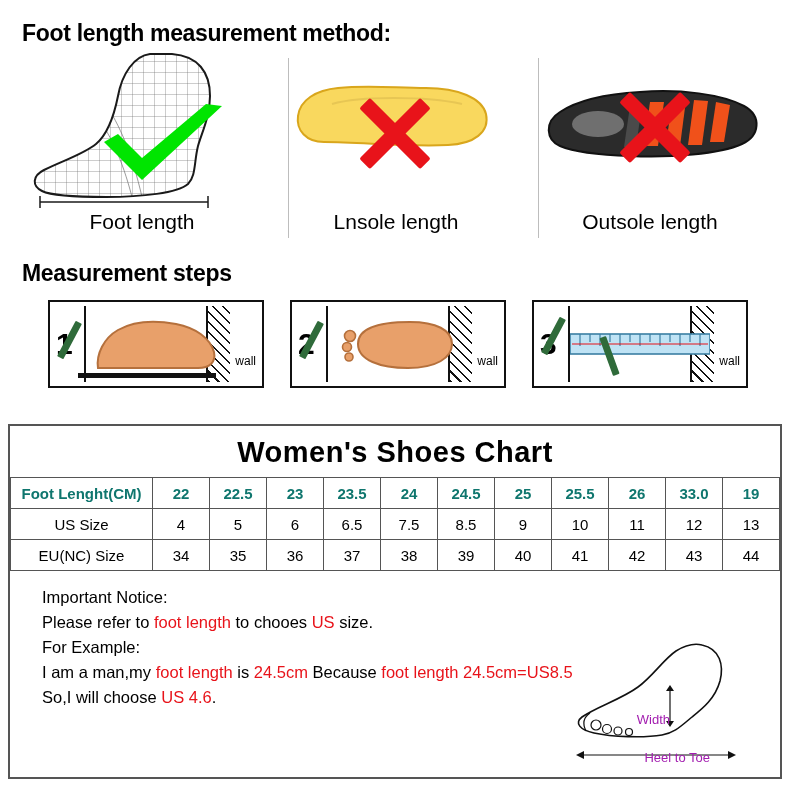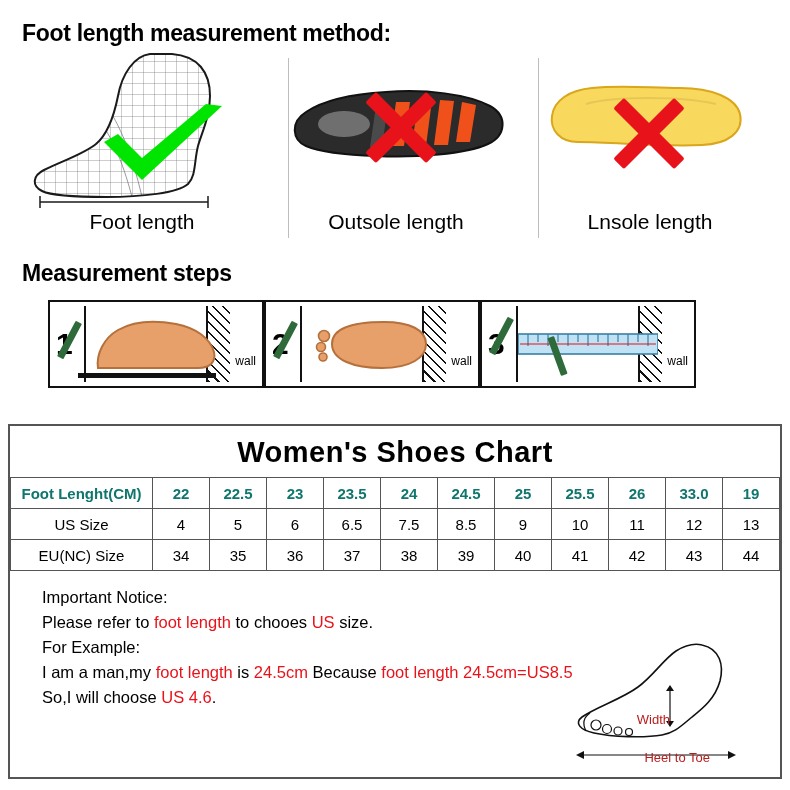--- a/index.html
+++ b/index.html
@@ -79,20 +79,21 @@
   }
   .redx span.a { transform: rotate(45deg); }
   .redx span.b { transform: rotate(-45deg); }
 
   
   .steps {
     position: absolute;
     left: 48px; top: 300px;
     width: 700px; height: 90px;
     display: flex;
+    gap: 26px;
   }
   .step {
     position: relative;
     width: 216px; height: 88px;
     border: 2px solid #111;
     background: #fff;
   }
   .step .num {
     position: absolute;
     left: 6px; top: 50%;
@@ -178,21 +179,21 @@
 
   
   .foot-diagram {
     position: absolute;
     right: 18px; bottom: 8px;
     width: 210px; height: 130px;
   }
   .fd-label {
     position: absolute;
     font-size: 13px;
-    color: #b91c1c;
+    color: #a21caf;
   }
   #fd-width { right: 92px; bottom: 42px; }
   #fd-heel { right: 52px; bottom: 4px; }
 </style>
 </head>
 <body>
 
 <div class="page">
 
   <h1 class="section-title" id="title-foot-method">Foot length measurement method:</h1>
@@ -231,52 +232,52 @@
         <svg class="check" viewBox="0 0 130 90">
           <path d="M6 40 L44 78 L124 4 L108 2 L44 56 L20 32 Z" fill="#00e500"></path>
         </svg>
       </div>
       <div class="caption">Foot length</div>
     </div>
 
     <div class="method">
       <div class="art">
         <svg width="100%" height="160" viewBox="0 0 240 160">
+          <path d="M48 92 C30 92 20 80 22 66 C24 50 40 40 62 38
+                   C92 35 120 38 150 38 C182 38 206 48 210 64
+                   C214 82 198 94 172 95 C128 97 86 92 48 92 Z" fill="#f9d85e" stroke="#d9a61c" stroke-width="2"></path>
+          <path d="M56 54 C84 46 150 46 186 54" fill="none" stroke="#e7c654" stroke-width="2"></path>
+        </svg>
+        <div class="redx" style="left:78px; top:42px; width:86px; height:86px;">
+          <span class="a"></span>
+            <span class="b"></span>
+        </div>
+      </div>
+      <div class="caption">Lnsole length</div>
+    </div>
+
+    <div class="method">
+      <div class="art">
+        <svg width="100%" height="160" viewBox="0 0 240 160">
           <path d="M30 96 C16 90 14 72 30 62 C48 50 76 44 110 42
                    C150 39 192 44 214 56 C232 66 230 86 212 94
                    C190 104 140 108 100 106 C70 105 44 102 30 96 Z" fill="#2b2b2b" stroke="#111" stroke-width="2"></path>
           <ellipse cx="68" cy="74" rx="26" ry="13" fill="#6f6f6f"></ellipse>
           <path d="M120 52 L134 52 L128 96 L114 96 Z" fill="#f0511a"></path>
           <path d="M142 50 L156 50 L150 96 L136 96 Z" fill="#f0511a"></path>
           <path d="M164 50 L178 51 L172 95 L158 95 Z" fill="#f0511a"></path>
           <path d="M186 52 L200 55 L194 92 L180 92 Z" fill="#f0511a"></path>
           <path d="M100 56 L112 55 L106 97 L94 97 Z" fill="#4a4a4a"></path>
         </svg>
         <div class="redx" style="left:84px; top:36px; width:86px; height:86px;">
           <span class="a"></span>
             <span class="b"></span>
         </div>
       </div>
       <div class="caption">Outsole length</div>
-    </div>
-
-    <div class="method">
-      <div class="art">
-        <svg width="100%" height="160" viewBox="0 0 240 160">
-          <path d="M48 92 C30 92 20 80 22 66 C24 50 40 40 62 38
-                   C92 35 120 38 150 38 C182 38 206 48 210 64
-                   C214 82 198 94 172 95 C128 97 86 92 48 92 Z" fill="#f9d85e" stroke="#d9a61c" stroke-width="2"></path>
-          <path d="M56 54 C84 46 150 46 186 54" fill="none" stroke="#e7c654" stroke-width="2"></path>
-        </svg>
-        <div class="redx" style="left:78px; top:42px; width:86px; height:86px;">
-          <span class="a"></span>
-            <span class="b"></span>
-        </div>
-      </div>
-      <div class="caption">Lnsole length</div>
     </div>
 
     <div class="divider" id="div1"></div>
     <div class="divider" id="div2"></div>
   </div>
 
   <h1 class="section-title" id="title-steps">Measurement steps</h1>
 
   <div class="steps">
 

